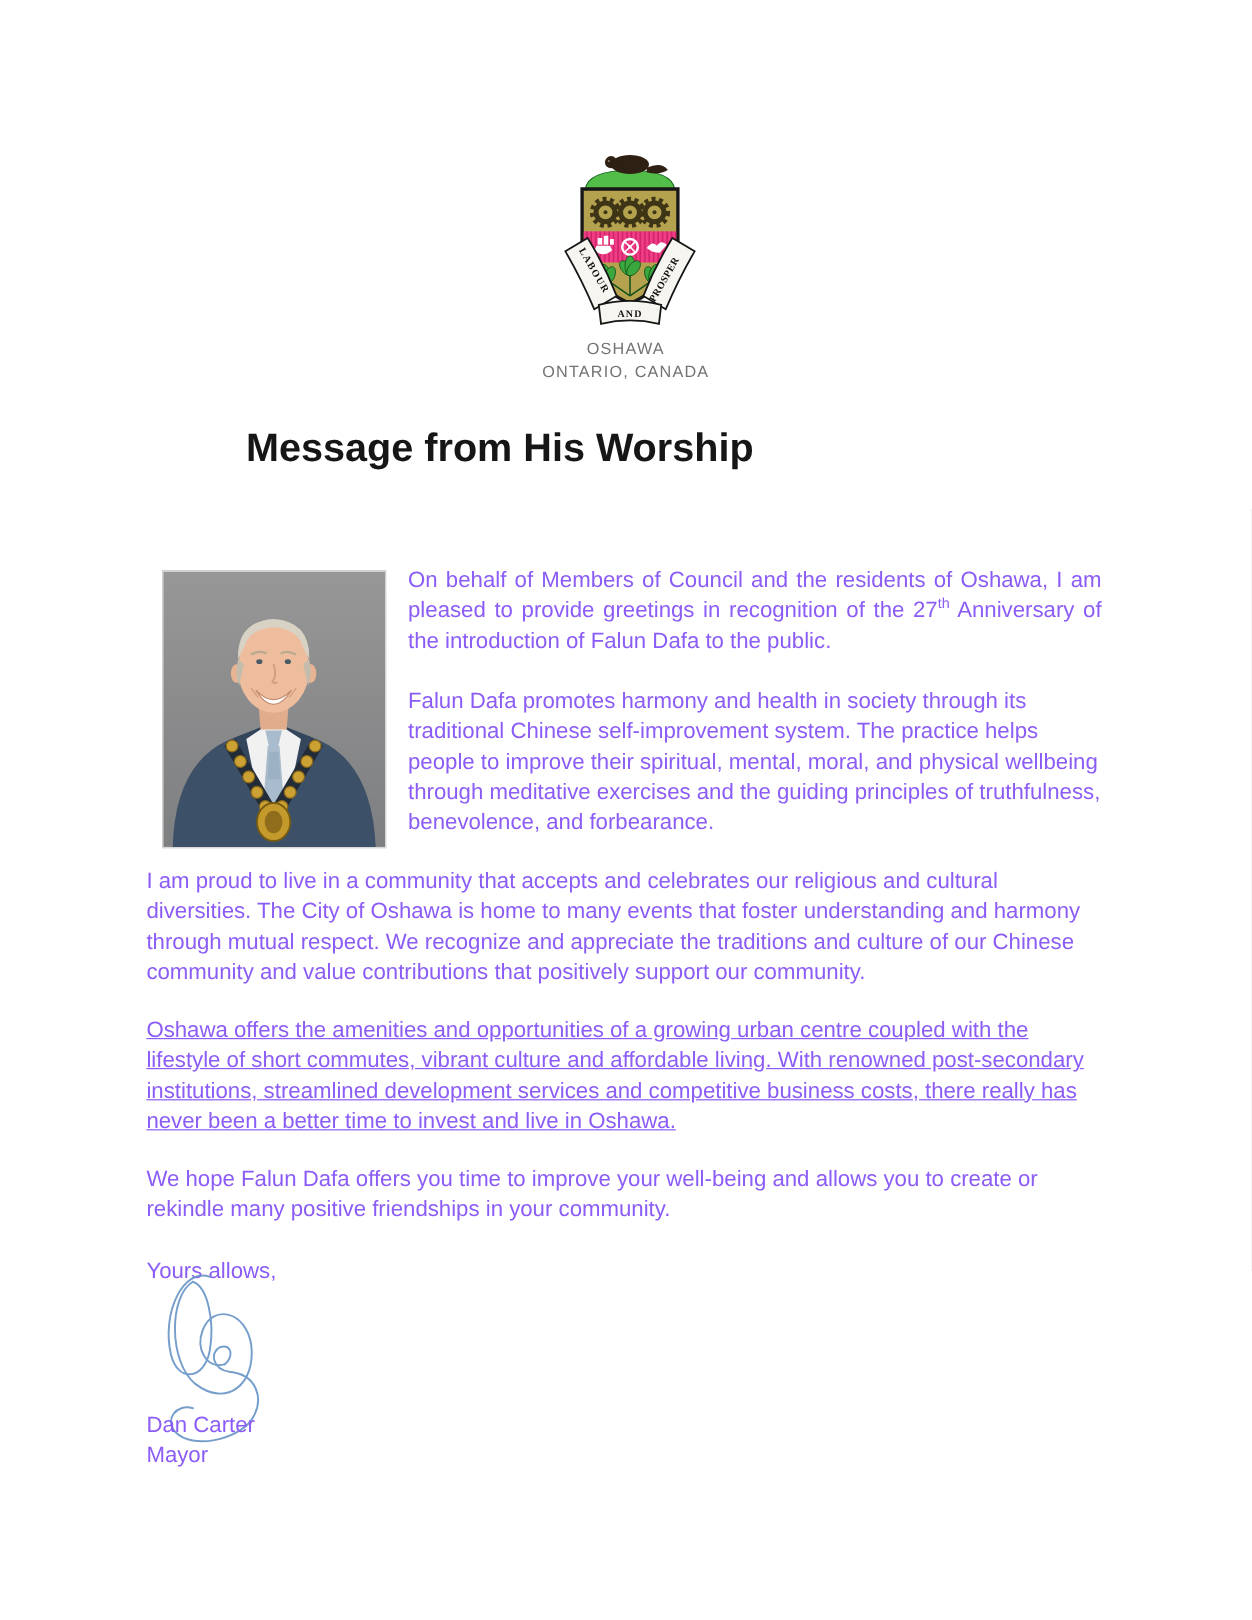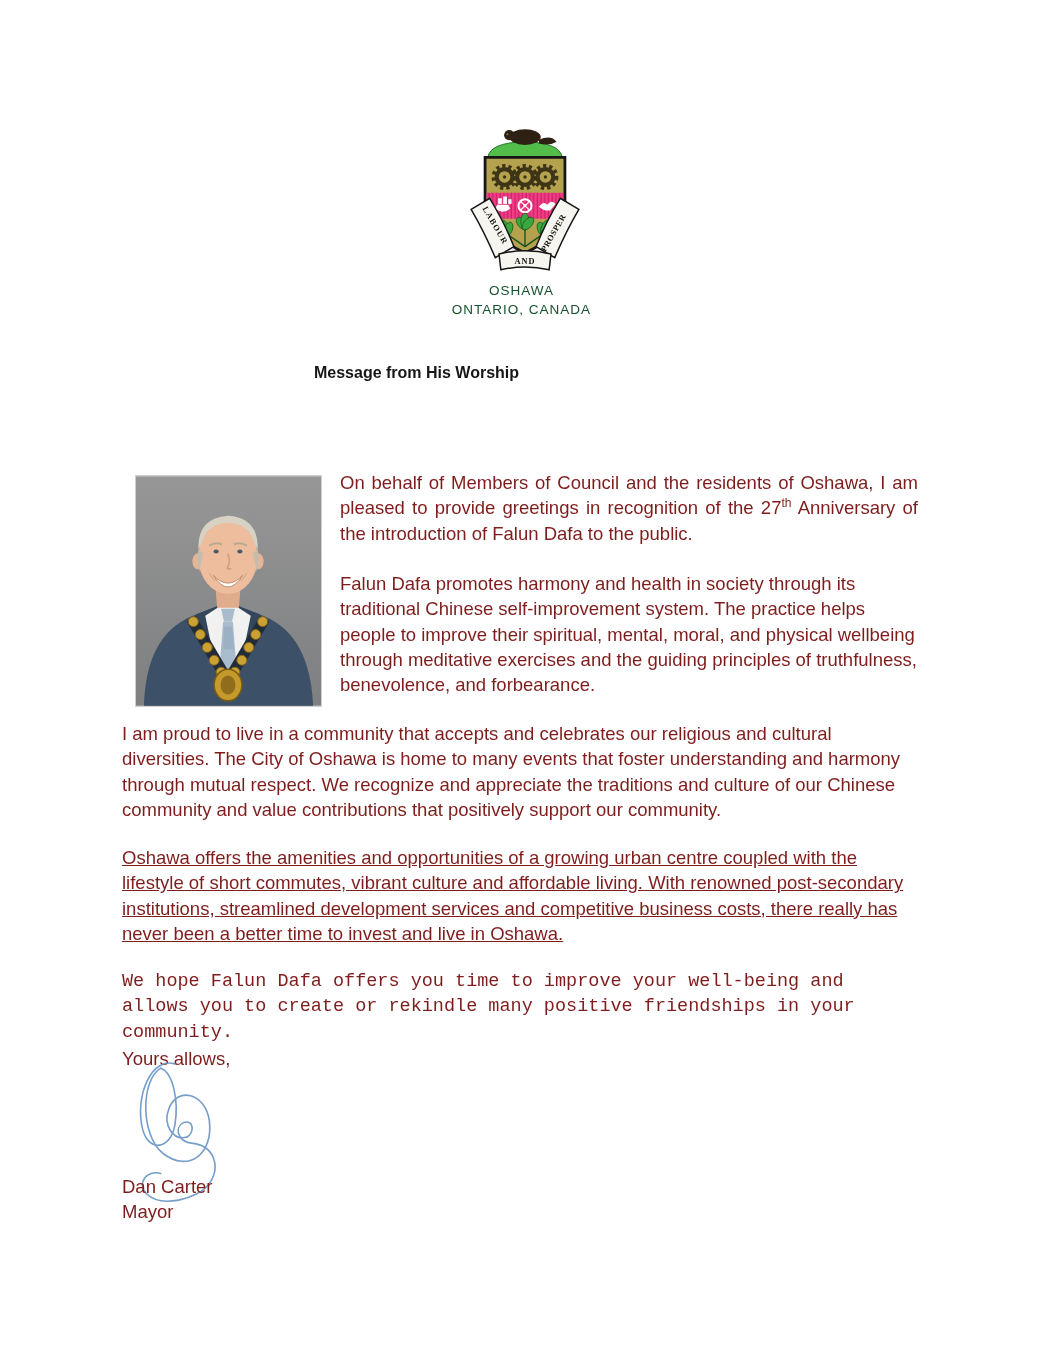--- a/index.html
+++ b/index.html
@@ -5,32 +5,32 @@
   * { margin:0; padding:0; box-sizing:border-box; }
   html,body { background:#e9e9e9; }
   body { font-family:"Liberation Sans", sans-serif; }
   .page{
     position:relative; width:1043px; height:1350px; margin:0 auto;
     background:#ffffff; overflow:hidden; color:#3c3c3c;
   }
   .abs{ position:absolute; }
   .crest-wrap{ left:460px; top:112px; width:130px; height:168px; }
   .org-block{ left:0; top:281px; width:1043px; text-align:center;
-    font-size:13.5px; line-height:19px; letter-spacing:1px; color:#14532d; }
+    font-size:13.5px; line-height:19px; letter-spacing:1px; color:#737373; }
   .page-title{ left:0; top:357px; width:833px; text-align:center;
-    font-size:16px; line-height:31px; font-weight:bold; color:#161616; }
+    font-size:33px; line-height:31px; font-weight:bold; color:#161616; }
   .photo{ left:135px; top:475px; width:187px; height:232px;
     border:1px solid #cfcfcf; }
   .photo svg{ display:block; width:100%; height:100%; }
-  .para{ font-size:18.5px; line-height:25.3px; color:#7f1d1d; }
+  .para{ font-size:18.5px; line-height:25.3px; color:#8b5cf6; }
   .p1{ left:340px; top:470px; width:578px; text-align:justify; }
   .p2{ left:340px; top:571px; width:582px; }
   .p3{ left:122px; top:721px; width:797px; }
   .p4{ left:122px; top:845px; width:797px;text-decoration:underline; }
-  .p5{ left:122px; top:969px; width:797px;font-family:Liberation Mono, monospace; }
+  .p5{ left:122px; top:969px; width:797px; }
   .closing{ left:122px; top:1046px; }
   .sig{ left:116px; top:1056px; width:132px; height:157px; }
   .signer-name{ left:122px; top:1174px; }
   .signer-role{ left:122px; top:1199px;text-align:right; }
   sup{ font-size:12px; line-height:0; }
 </style>
 </head>
 <body>
 
 <div class="page">

